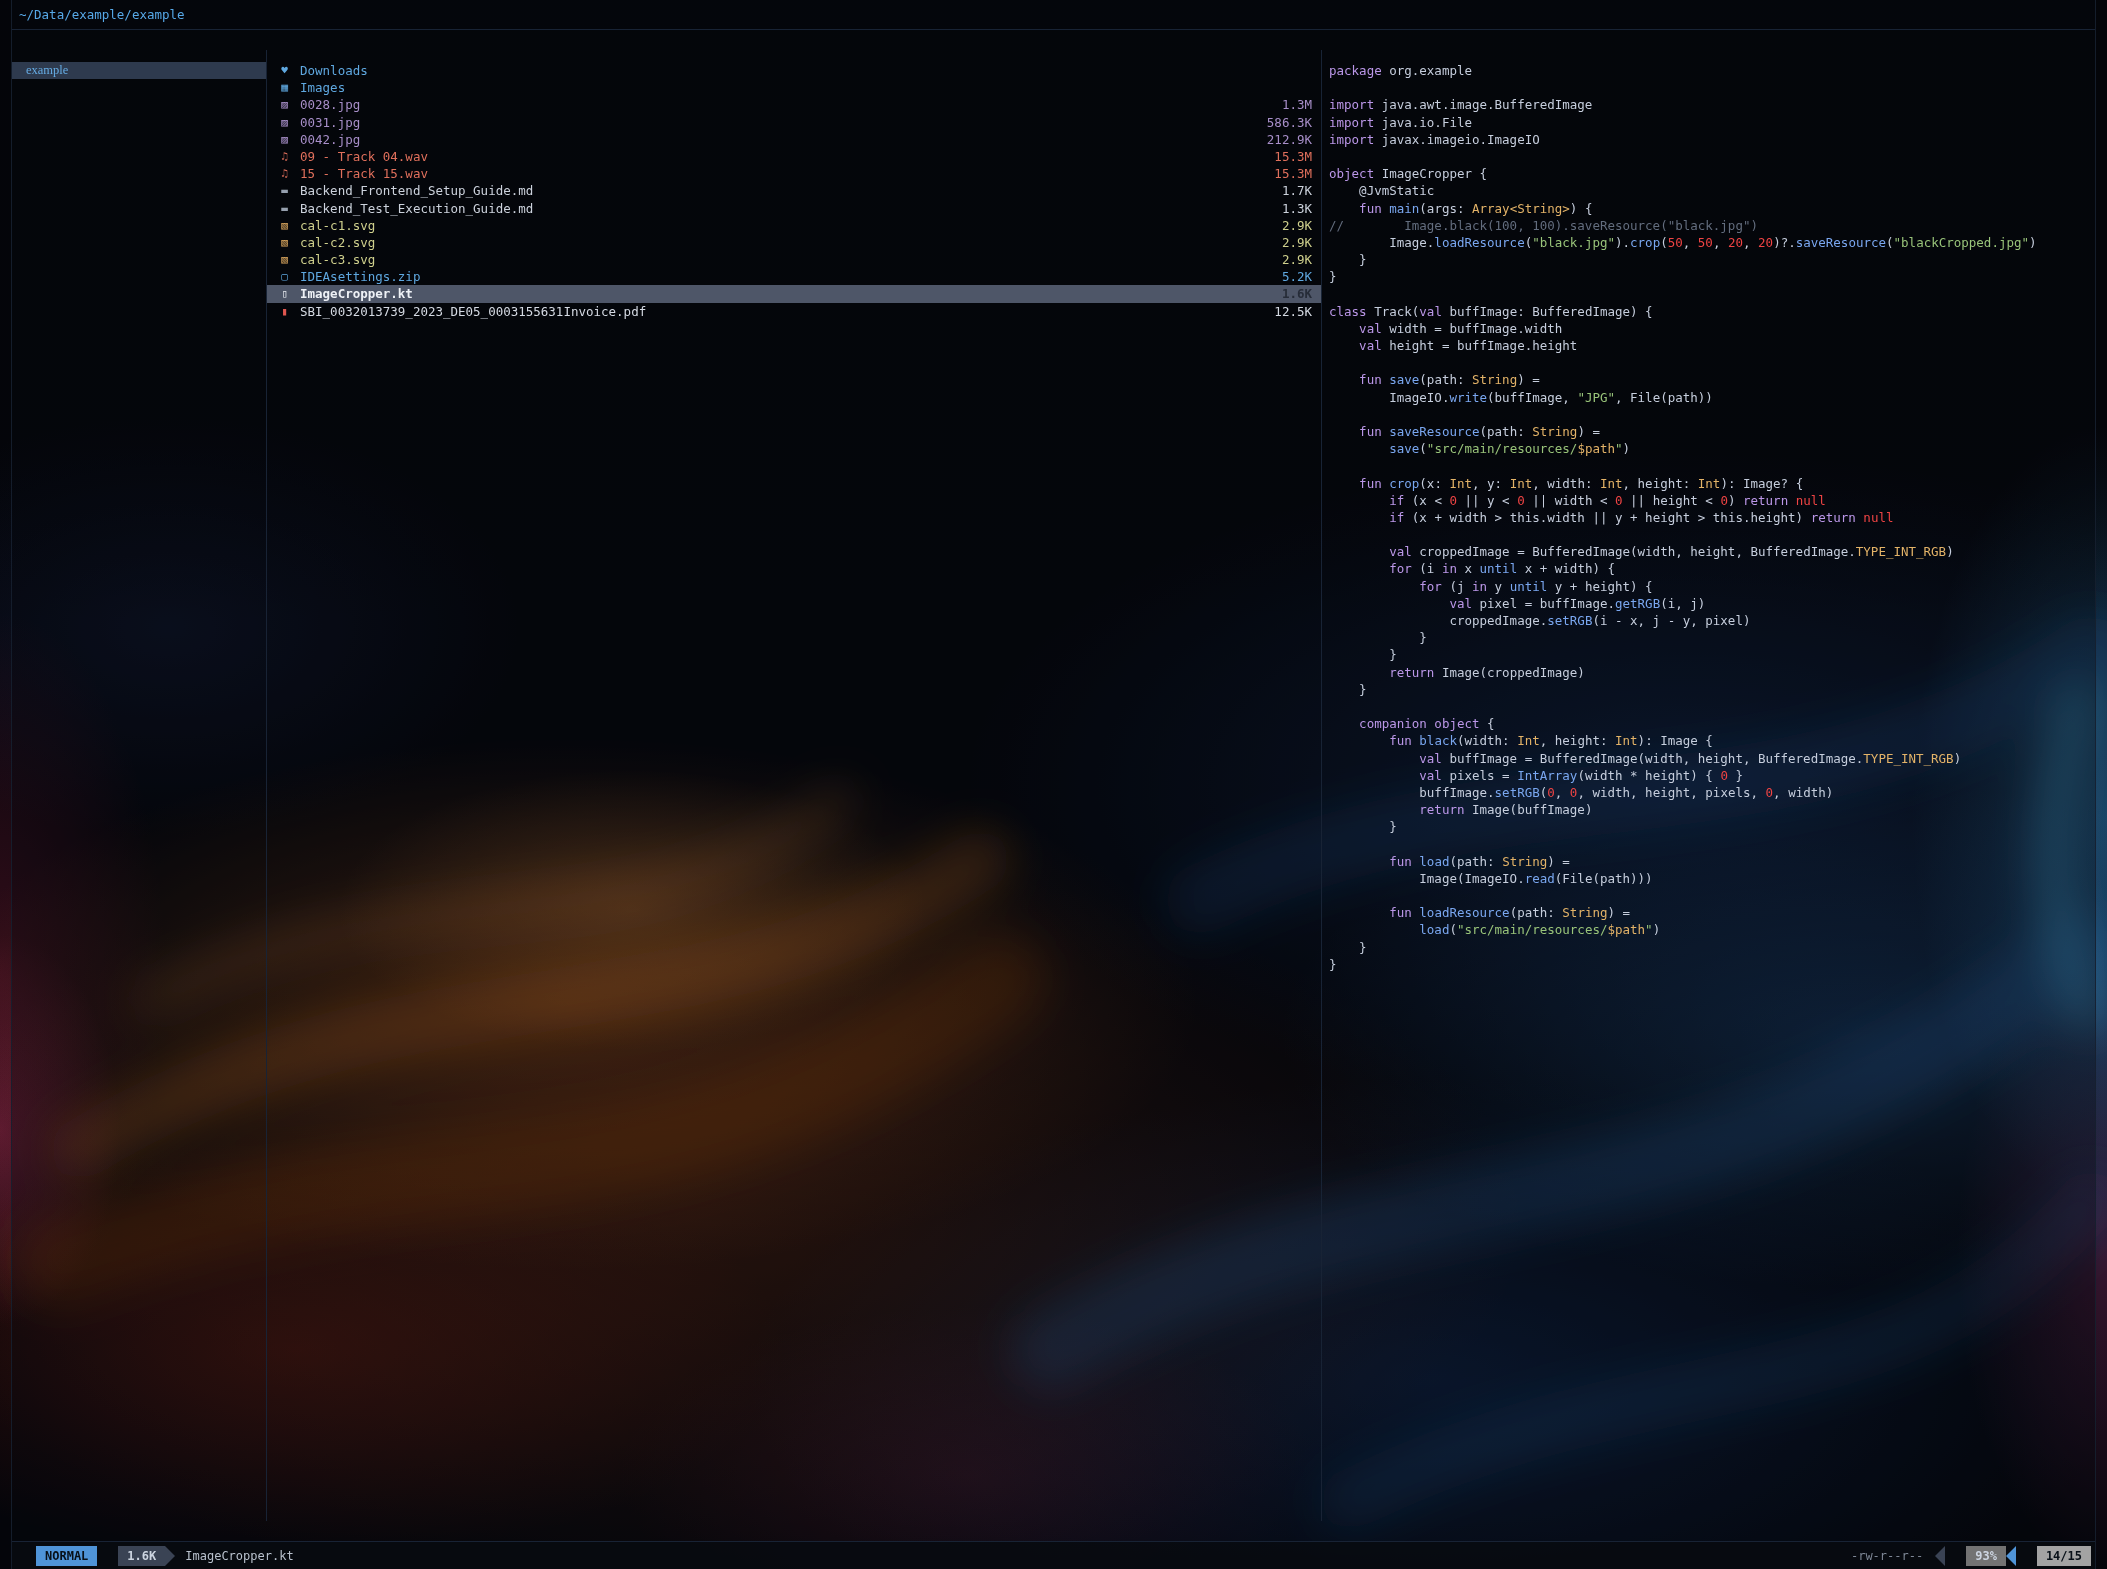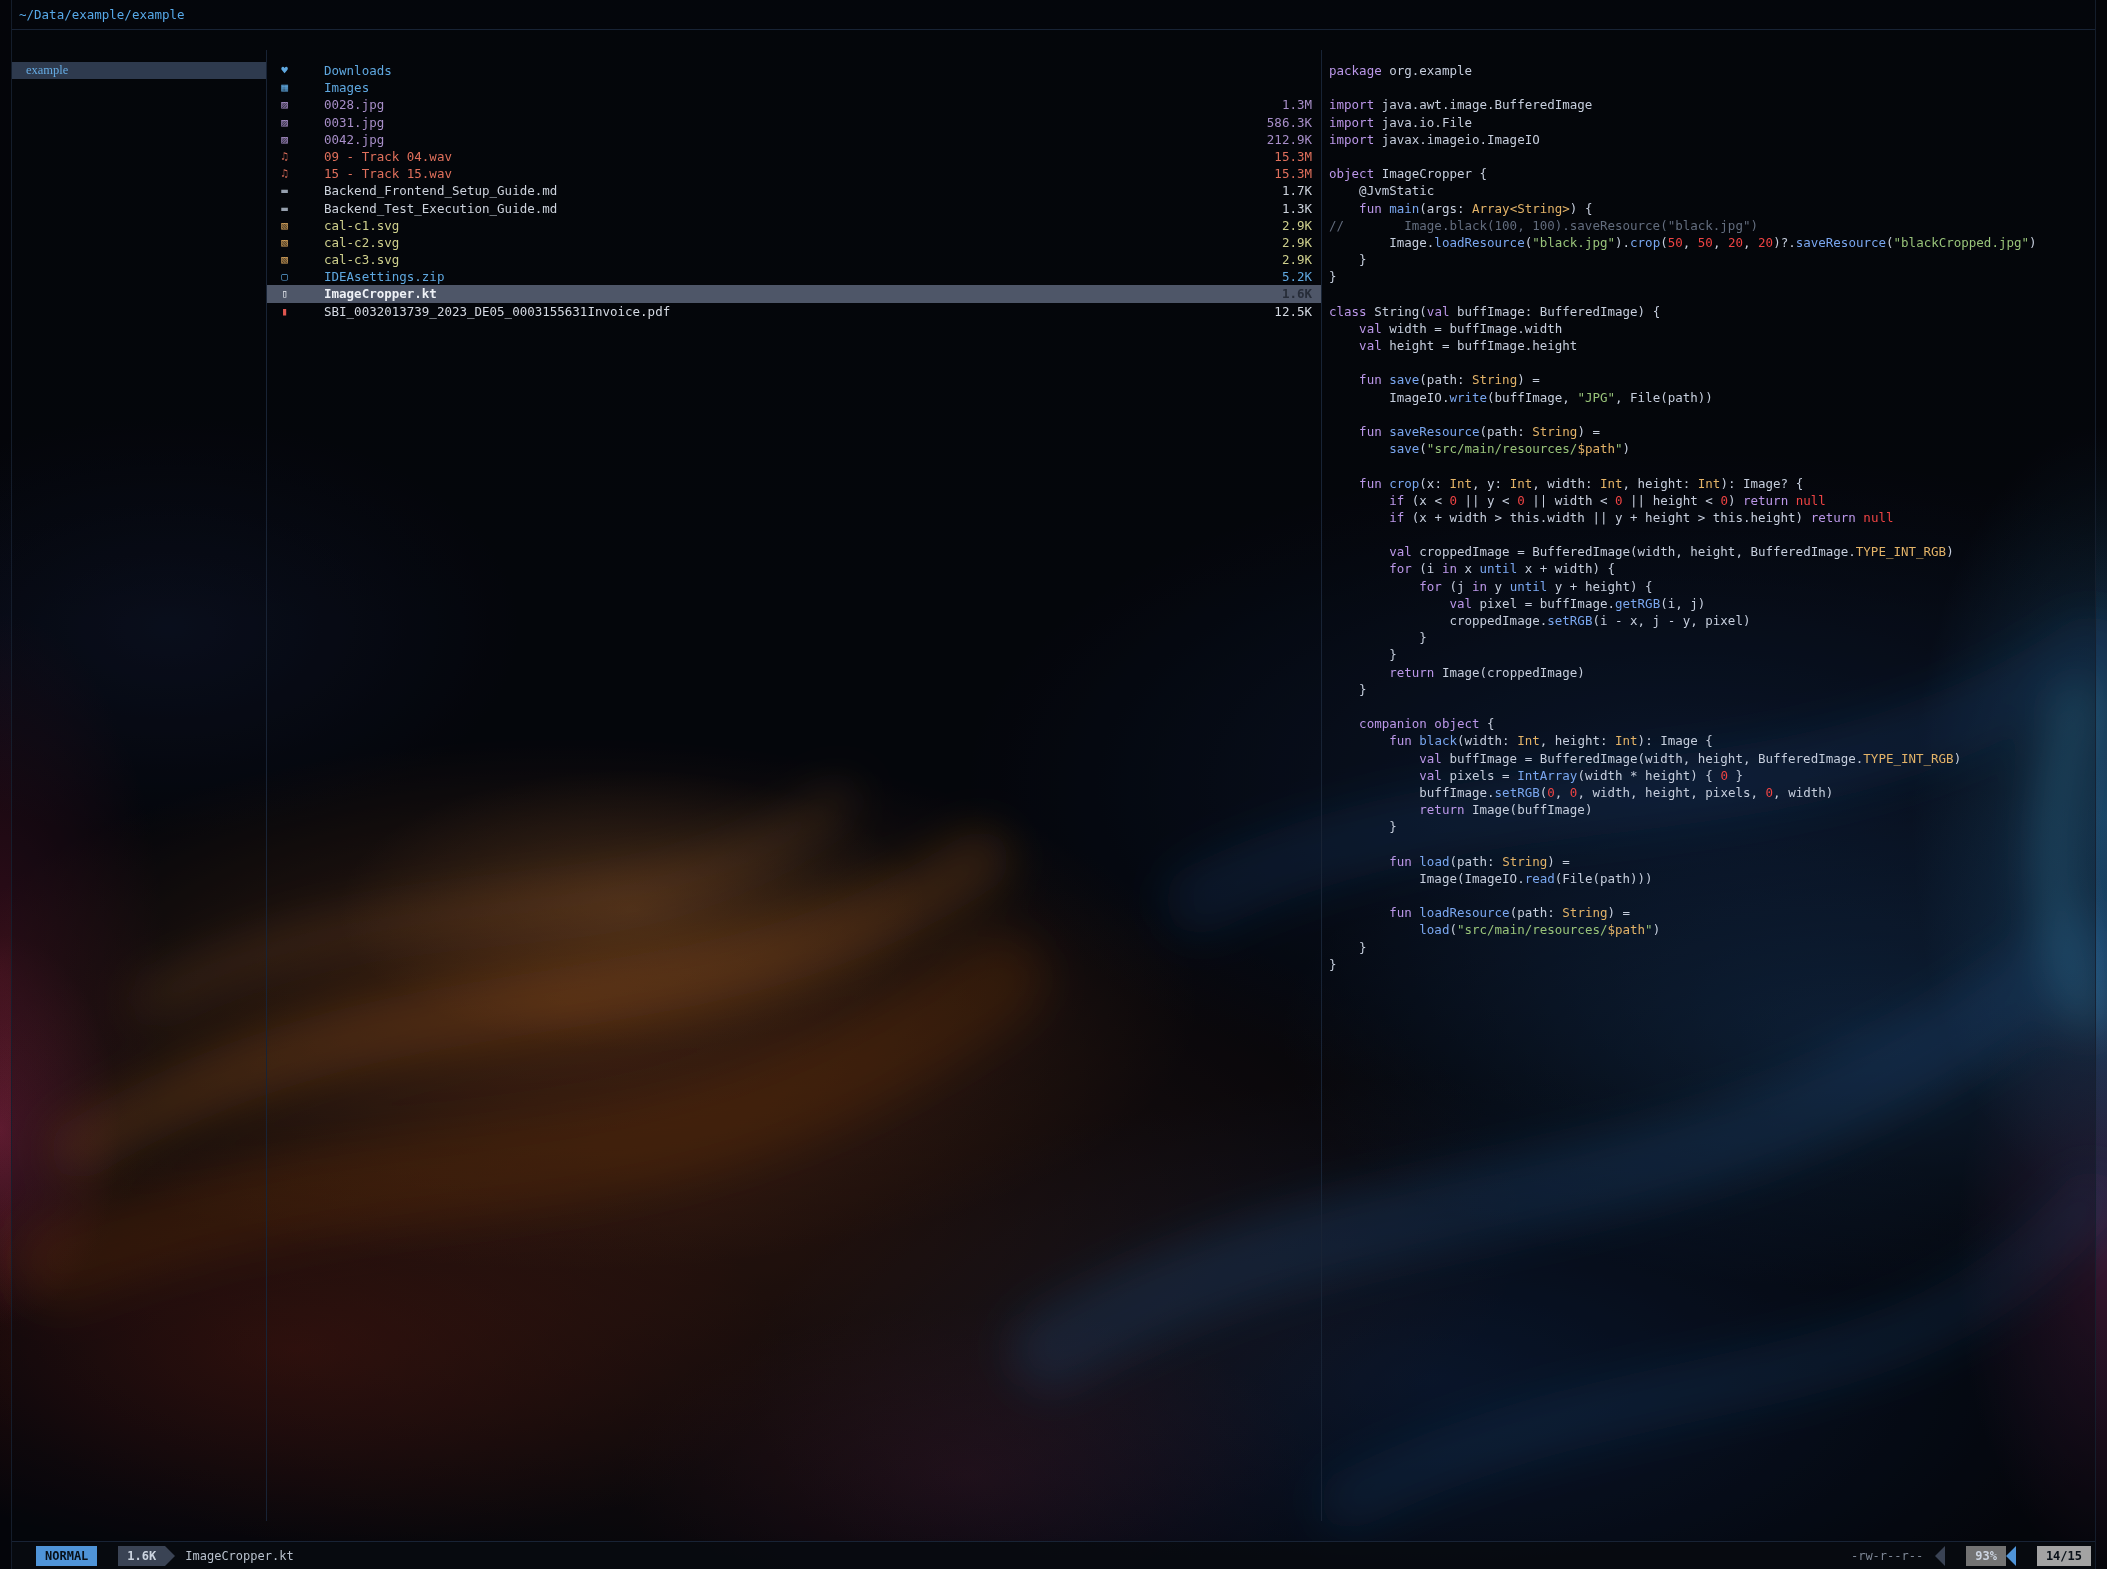--- a/index.html
+++ b/index.html
@@ -42,21 +42,21 @@
 
   
   .prow{height:17.2px;line-height:17.2px;font-size:12.5px;color:#65abe3;padding:0 6px 0 14px;
     white-space:pre;font-family:Liberation Serif, serif;}
   .prow.selected{background:#2e3a4e;}
 
   
   .frow{display:flex;align-items:center;height:17.2px;line-height:17.2px;font-size:12.5px;
     padding:0 9px 0 10px;box-sizing:border-box;white-space:pre;}
   .frow .icon{flex:0 0 15px;margin-right:8px;font-size:11px;text-align:center;}
-  .frow .name{flex:1 1 auto;overflow:hidden;margin-left:24px;}
+  .frow .name{flex:1 1 auto;overflow:hidden;}
   .frow .size{flex:0 0 auto;margin-left:8px;}
 
   .ft-dir{color:#5fa8e0;}
   .ft-image{color:#a88fc9;}
   .ft-audio{color:#e0705c;}
   .ft-markdown{color:#ccd2dc;} .ft-markdown .icon{color:#96a0ae;}
   .ft-svg{color:#cfd08d;}     .ft-svg .icon{color:#d6a35c;}
   .ft-zip{color:#5fa8e0;}
   .ft-kotlin{color:#d5dae3;}  .ft-kotlin .icon{color:#b9c2cf;}
   .ft-pdf{color:#d5dae3;}     .ft-pdf .icon{color:#e0564f;}
@@ -150,21 +150,21 @@
         <div class="cline"><span class="tk-k">import</span><span class="tk-p"> javax.imageio.ImageIO</span></div>
         <div class="cline">&nbsp;</div>
         <div class="cline"><span class="tk-k">object</span><span class="tk-p"> ImageCropper {</span></div>
         <div class="cline"><span class="tk-p">    @JvmStatic</span></div>
         <div class="cline"><span class="tk-p">    </span><span class="tk-k">fun</span><span class="tk-p"> </span><span class="tk-f">main</span><span class="tk-p">(args: </span><span class="tk-t">Array&lt;String&gt;</span><span class="tk-p">) {</span></div>
         <div class="cline"><span class="tk-c">//        Image.black(100, 100).saveResource("black.jpg")</span></div>
         <div class="cline"><span class="tk-p">        Image.</span><span class="tk-f">loadResource</span><span class="tk-p">(</span><span class="tk-s">"black.jpg"</span><span class="tk-p">).</span><span class="tk-f">crop</span><span class="tk-p">(</span><span class="tk-n">50</span><span class="tk-p">, </span><span class="tk-n">50</span><span class="tk-p">, </span><span class="tk-n">20</span><span class="tk-p">, </span><span class="tk-n">20</span><span class="tk-p">)?.</span><span class="tk-f">saveResource</span><span class="tk-p">(</span><span class="tk-s">"blackCropped.jpg"</span><span class="tk-p">)</span></div>
         <div class="cline"><span class="tk-p">    }</span></div>
         <div class="cline"><span class="tk-p">}</span></div>
         <div class="cline">&nbsp;</div>
-        <div class="cline"><span class="tk-k">class</span><span class="tk-p"> String(</span><span class="tk-k">val</span><span class="tk-p"> buffImage: BufferedImage) {</span></div>
+        <div class="cline"><span class="tk-k">class</span><span class="tk-p"> Track(</span><span class="tk-k">val</span><span class="tk-p"> buffImage: BufferedImage) {</span></div>
         <div class="cline"><span class="tk-p">    </span><span class="tk-k">val</span><span class="tk-p"> width = buffImage.width</span></div>
         <div class="cline"><span class="tk-p">    </span><span class="tk-k">val</span><span class="tk-p"> height = buffImage.height</span></div>
         <div class="cline">&nbsp;</div>
         <div class="cline"><span class="tk-p">    </span><span class="tk-k">fun</span><span class="tk-p"> </span><span class="tk-f">save</span><span class="tk-p">(path: </span><span class="tk-t">String</span><span class="tk-p">) =</span></div>
         <div class="cline"><span class="tk-p">        ImageIO.</span><span class="tk-f">write</span><span class="tk-p">(buffImage, </span><span class="tk-s">"JPG"</span><span class="tk-p">, File(path))</span></div>
         <div class="cline">&nbsp;</div>
         <div class="cline"><span class="tk-p">    </span><span class="tk-k">fun</span><span class="tk-p"> </span><span class="tk-f">saveResource</span><span class="tk-p">(path: </span><span class="tk-t">String</span><span class="tk-p">) =</span></div>
         <div class="cline"><span class="tk-p">        </span><span class="tk-f">save</span><span class="tk-p">(</span><span class="tk-s">"src/main/resources/</span><span class="tk-v">$path</span><span class="tk-s">"</span><span class="tk-p">)</span></div>
         <div class="cline">&nbsp;</div>
         <div class="cline"><span class="tk-p">    </span><span class="tk-k">fun</span><span class="tk-p"> </span><span class="tk-f">crop</span><span class="tk-p">(x: </span><span class="tk-t">Int</span><span class="tk-p">, y: </span><span class="tk-t">Int</span><span class="tk-p">, width: </span><span class="tk-t">Int</span><span class="tk-p">, height: </span><span class="tk-t">Int</span><span class="tk-p">): Image? {</span></div>

